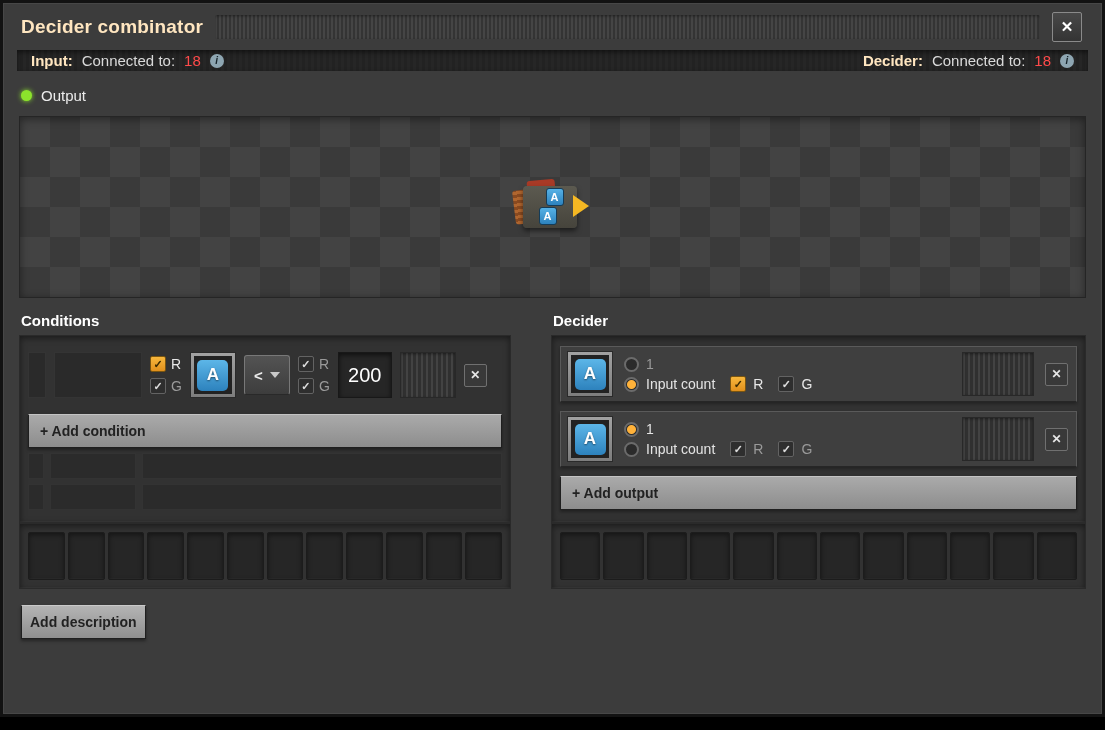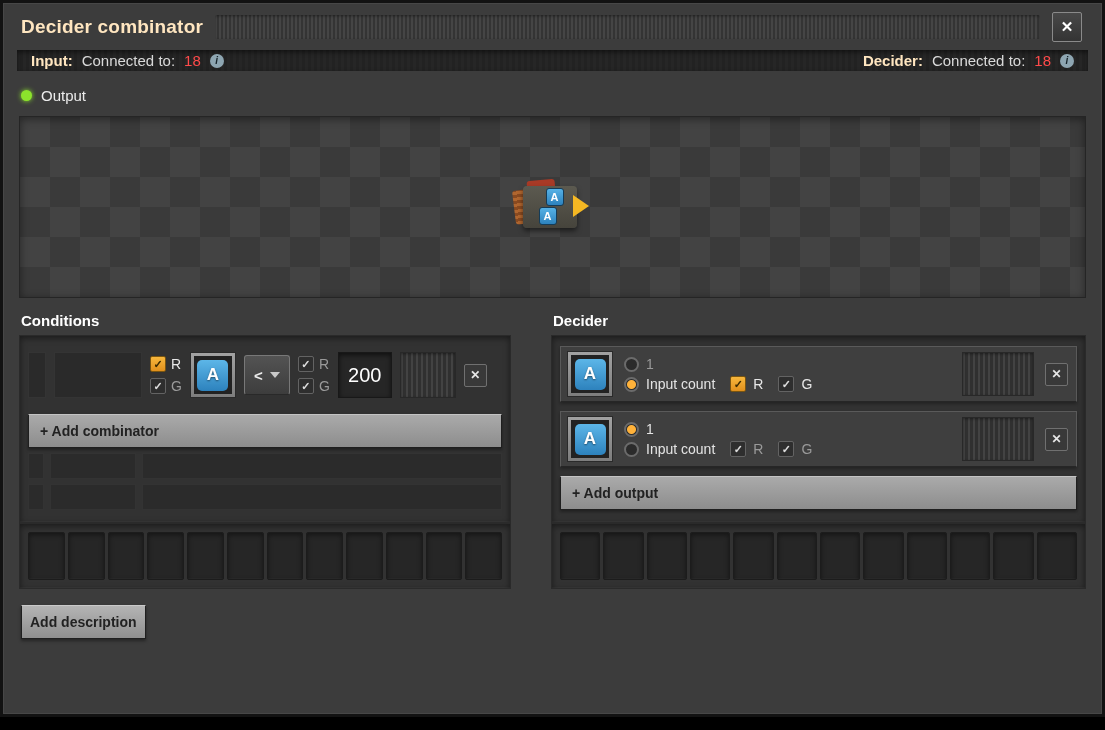--- a/index.html
+++ b/index.html
@@ -249,21 +249,21 @@
                 <span class="cb-label">G</span>
               </span>
             </div>
 
             <div class="value-box">200</div>
 
             <div class="ribbed"></div>
             <button class="x-btn">✕</button>
           </div>
 
-          <button class="add-btn">+ Add combinator</button>
+          <button class="add-btn">+ Add condition</button>
 
           <div class="ghost-strip">
             <div class="gs-a"></div>
             <div class="gs-b"></div>
             <div class="gs-c"></div>
           </div>
           <div class="ghost-strip">
             <div class="gs-a"></div>
             <div class="gs-b"></div>
             <div class="gs-c"></div>

